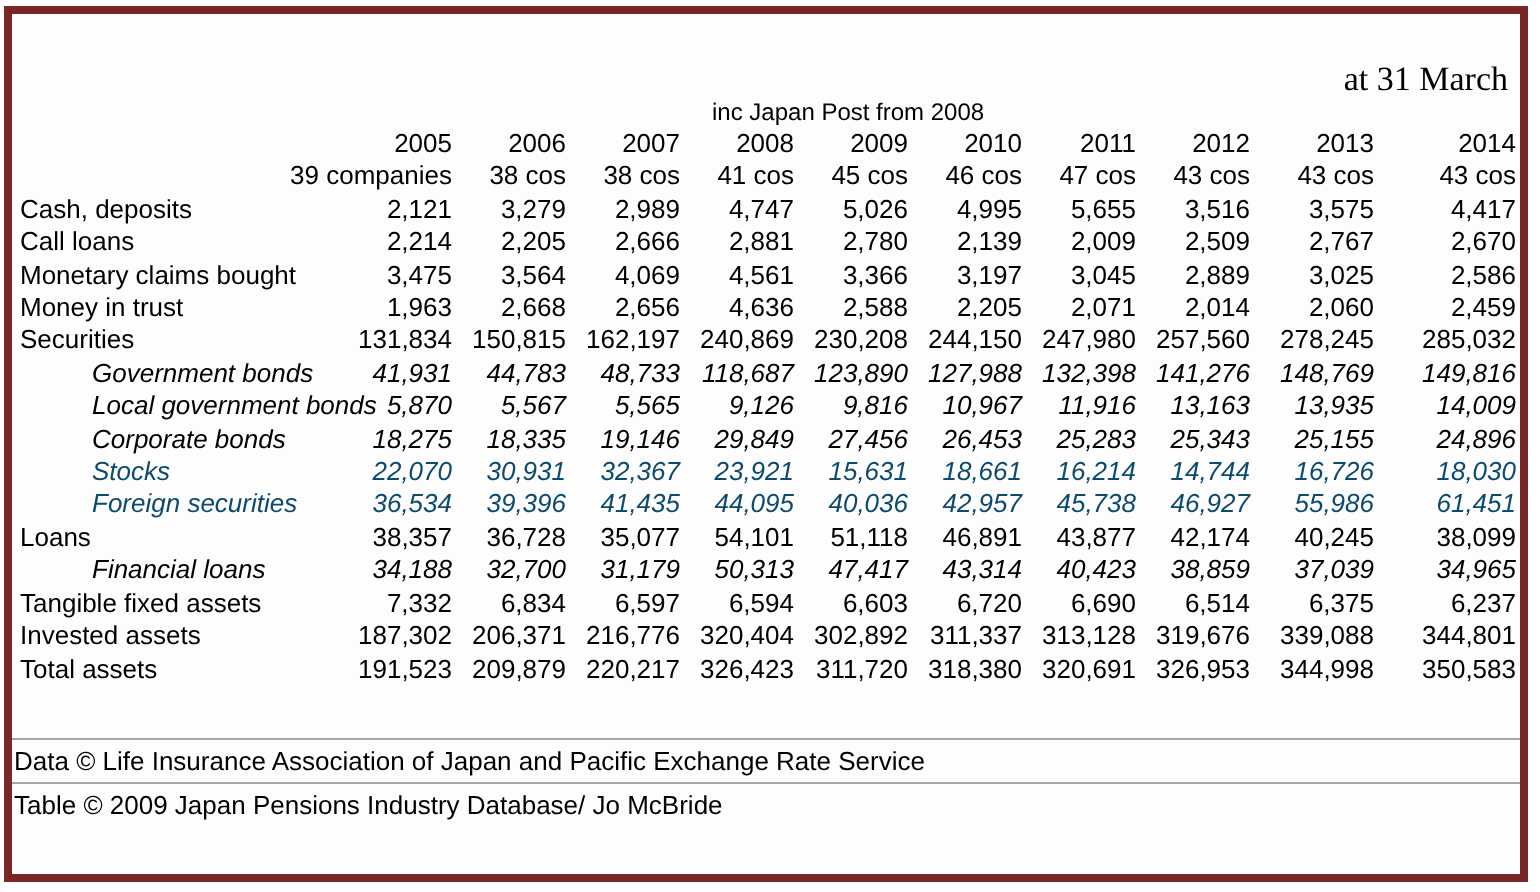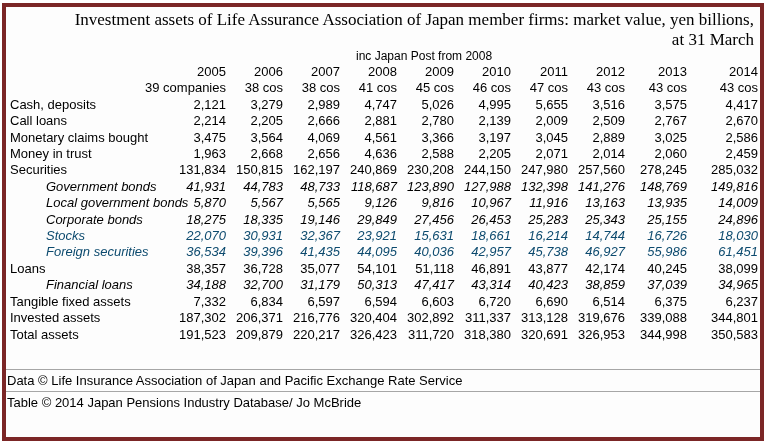--- a/index.html
+++ b/index.html
@@ -24,21 +24,21 @@
   .footer-line {
     border-top:1px solid #a6a6a6; font-size:13px; line-height:15px;
     padding:3px 0 3px 1px; white-space:nowrap;
   }
 </style>
 </head>
 <body>
 
 <div class="frame">
   <div class="title">
-    <span>Investment assets of Life Assurance Association of Japan member firms: market value, yen billions,</span><br>
+    <br>
     <span>at 31 March</span>
   </div>
   <div class="subnote">inc Japan Post from 2008</div>
 
   <table>
     <colgroup>
       <col style="width:108px">
         <col style="width:114px">
         <col style="width:57px">
         <col style="width:57px">
@@ -274,14 +274,14 @@
           <td class="num">344,998</td>
           <td class="num">350,583</td>
         </tr>
         <tr class="spacer">
           <td colspan="11"></td>
         </tr>
       </tbody>
   </table>
 
   <div class="footer-line">Data © Life Insurance Association of Japan and Pacific Exchange Rate Service</div>
-  <div class="footer-line">Table © 2014 Japan Pensions Industry Database/ Jo McBride</div>
+  <div class="footer-line">Table © 2009 Japan Pensions Industry Database/ Jo McBride</div>
 </div>
 
 </body></html>

